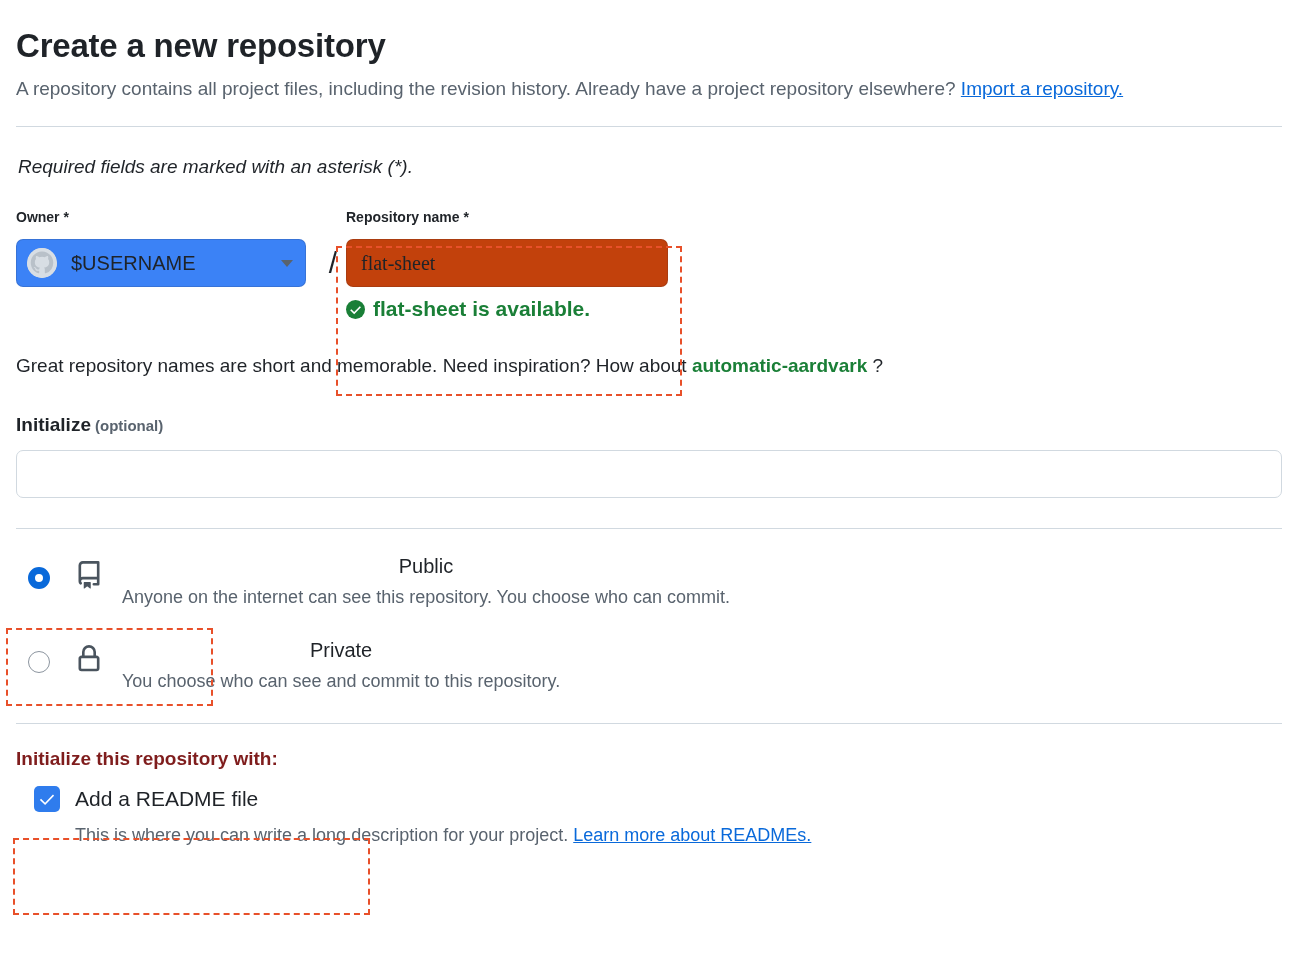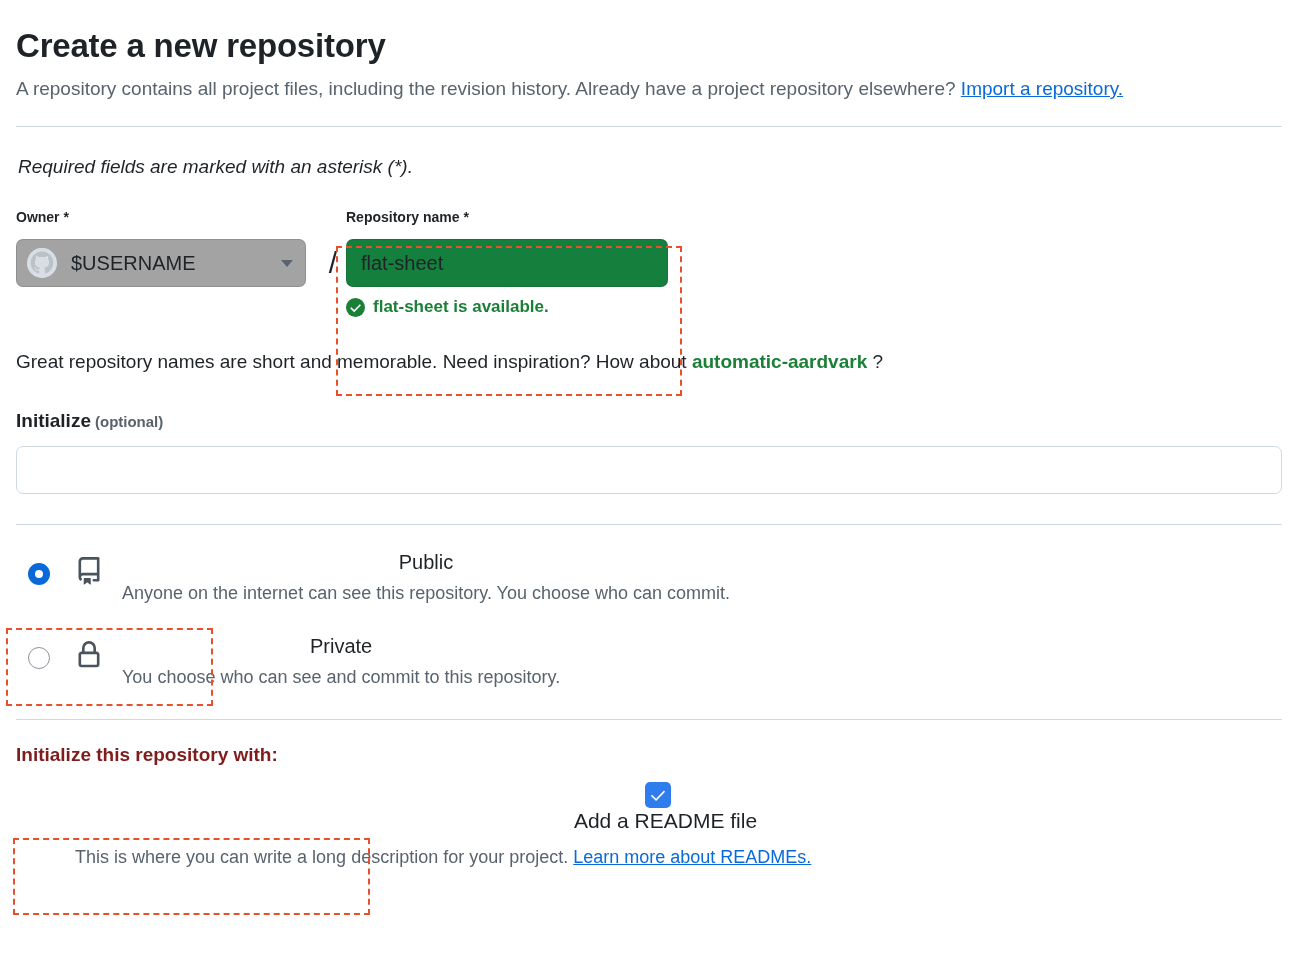--- a/index.html
+++ b/index.html
@@ -76,21 +76,21 @@
     color: #1f2328;
     line-height: 24px;
     display: block;
     margin-bottom: 10px;
   }
   .owner-select {
     display: flex;
     align-items: center;
     height: 48px;
     box-sizing: border-box;
-    background: #a3a3a3;
+    background: #3b82f6;
     border: 1px solid rgba(31,35,40,0.15);
     border-radius: 7px;
     padding: 0 12px 0 10px;
     width: 290px;
     cursor: pointer;
   }
   .avatar {
     width: 30px;
     height: 30px;
     border-radius: 50%;
@@ -126,32 +126,32 @@
     text-align: center;
     flex: 0 0 auto;
   }
   .repo-col { flex: 0 0 auto; width: 330px; margin-left: 2px; }
   .repo-input {
     box-sizing: border-box;
     width: 322px;
     height: 48px;
     border: 1px solid rgba(31,35,40,0.15);
     border-radius: 7px;
-    background: #15803d;
-    font-family: Liberation Sans, sans-serif;
+    background: #c2410c;
+    font-family: Liberation Serif, serif;
     font-size: 20px;
     color: #1f2328;
     padding: 0 14px;
     outline: none;
   }
   .availability {
     display: flex;
     align-items: center;
     margin-top: 10px;
-    font-size: 17px;
+    font-size: 21px;
     font-weight: bold;
     color: #1a7f37;
   }
   .check-circle { margin-right: 8px; display: block; flex: 0 0 auto; }
 
   
   .dashed {
     position: absolute;
     border: 2px dashed #e8502a;
     pointer-events: none;
@@ -240,21 +240,21 @@
 
   
   .init-head {
     font-size: 19px;
     font-weight: bold;
     color: #7f1d1d;
     margin-top: 22px;
     display: block;
     line-height: 26px;
   }
-  .init-row { display: flex; align-items: center; margin-top: 14px; margin-left: 18px; flex-direction: column; }
+  .init-row { display: flex; align-items: center; margin-top: 14px; margin-left: 18px; }
   .checkbox {
     width: 26px; height: 26px;
     border-radius: 5px;
     background: #2f7ced;
     flex: 0 0 auto;
     display: flex;
     align-items: center;
     justify-content: center;
     cursor: pointer;
   }

